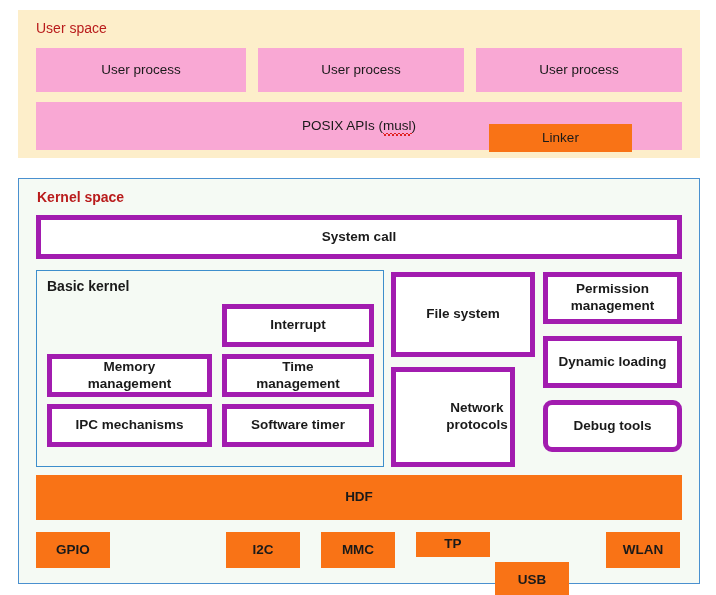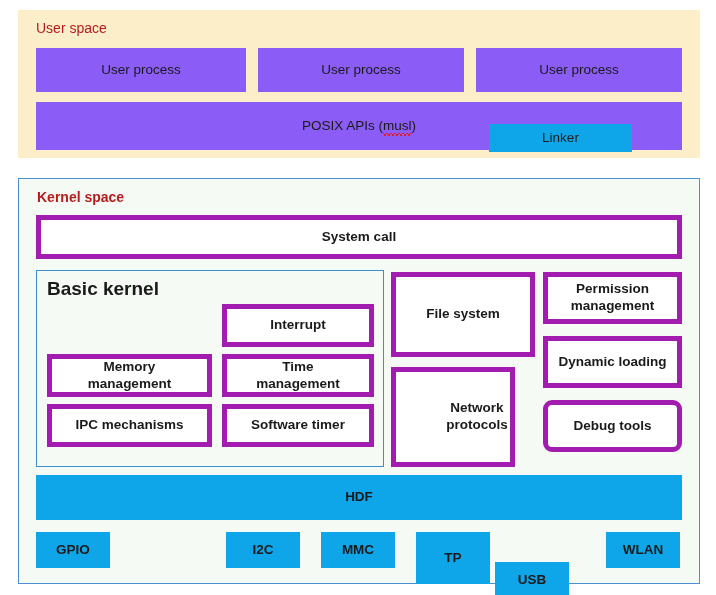--- a/index.html
+++ b/index.html
@@ -60,44 +60,44 @@
     position: absolute;
     left: 18px;
     top: 10px;
     font-size: 14px;
     color: #b91c1c;
     white-space: nowrap;
   }
 
   
   .box-cream {
-    background: #8b5cf6;
+    background: #f9a8d4;
     border: none;
   }
   
   .box-outline {
     background: #ffffff;
     border: 5px solid #a21caf;
   }
   
   .box-blue {
-    background: #0ea5e9;
+    background: #f97316;
     border: none;
   }
   
   .box-group {
     background: transparent;
     border: 1px solid #3d8ecc;
     display: block;
   }
   .group-label {
     position: absolute;
     left: 10px;
     top: 7px;
-    font-size: 19px;
+    font-size: 14px;
     line-height: 1.2;
   }
 
   .misspelled {
     position: relative;
     display: inline-block;
   }
   .misspelled::after {
     content: "";
     position: absolute;
@@ -194,21 +194,21 @@
 
     <div class="box box-blue" style="left:17px; top:353px; width:74px; height:36px;">
       <span>GPIO</span>
     </div>
     <div class="box box-blue" style="left:207px; top:353px; width:74px; height:36px;">
       <span>I2C</span>
     </div>
     <div class="box box-blue" style="left:302px; top:353px; width:74px; height:36px;">
       <span>MMC</span>
     </div>
-    <div class="box box-blue" style="left:397px; top:353px; width:74px; height:52px;">
+    <div class="box box-blue" style="left:397px; top:353px; width:74px; height:25px;">
       <span>TP</span>
     </div>
     <div class="box box-blue" style="left:476px; top:353px; width:74px; height:36px;margin-top:30px;">
       <span>USB</span>
     </div>
     <div class="box box-blue" style="left:587px; top:353px; width:74px; height:36px;">
       <span>WLAN</span>
     </div>
   </div>
 

